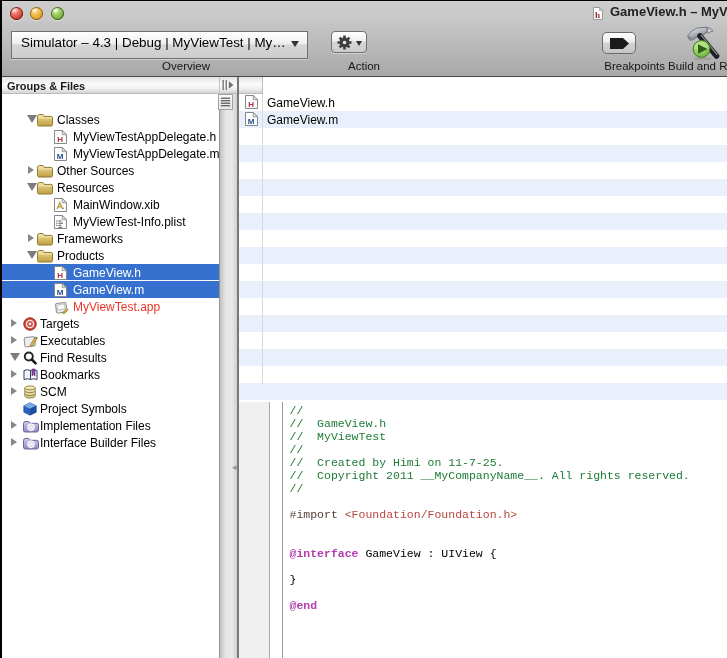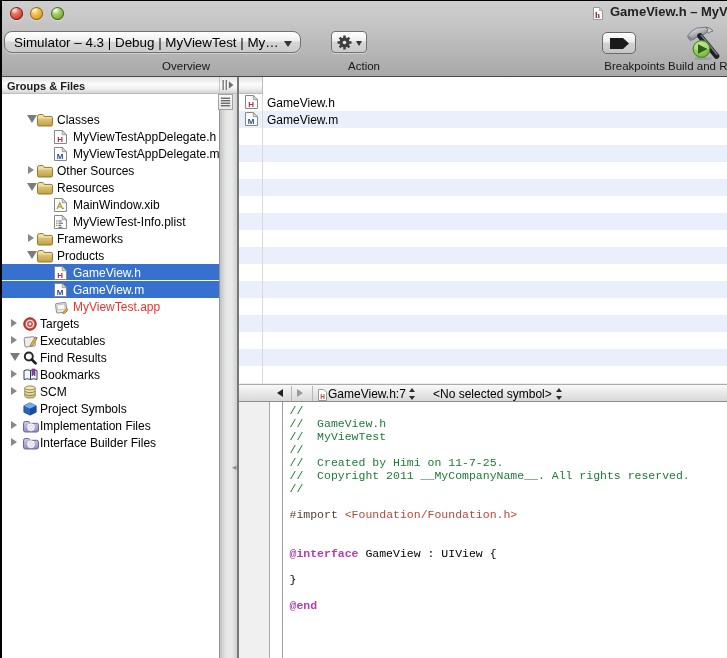--- a/index.html
+++ b/index.html
@@ -18,21 +18,21 @@
 #tl-red    { left:9.5px;  background:radial-gradient(circle at 4.5px 3px, #f9d2cc 0 1.5px, #ee7c70 28%, #d44a3e 62%, #ad2d23 88%, #8c2019); box-shadow:inset 0 0 0 1px rgba(90,10,5,.75), 0 1px 1px rgba(255,255,255,.45); }
 #tl-yellow { left:30px; background:radial-gradient(circle at 4.5px 3px, #fdeec7 0 1.5px, #f5c85c 28%, #e2a832 62%, #c08a1e 88%, #9c6d12); box-shadow:inset 0 0 0 1px rgba(110,75,5,.75), 0 1px 1px rgba(255,255,255,.45); }
 #tl-green  { left:50.5px; background:radial-gradient(circle at 4.5px 3px, #e9f8d5 0 1.5px, #abd573 28%, #83b545 62%, #61922a 88%, #497818); box-shadow:inset 0 0 0 1px rgba(40,75,5,.75), 0 1px 1px rgba(255,255,255,.45); }
 #title { position:absolute; left:610px; top:3px; width:130px; height:17px; font-size:13px; font-weight:bold; color:#222; white-space:nowrap; overflow:hidden; }
 #title-icon { position:absolute; left:593px; top:5px; }
 
 
 #toolbar { position:absolute; left:0; top:22px; width:727px; height:55px;
   background:linear-gradient(#c6c6c6, #b9b9b9 45%, #a8a8a8); border-bottom:1px solid #494949; }
 .tb-label { position:absolute; top:38px; font-size:11.5px; color:#161616; text-align:right; }
-#popup { position:absolute; left:4px; top:9px; width:297px; height:22px; border:1px solid #717171; border-radius:8px;
+#popup { position:absolute; left:11px; top:9px; width:297px; height:28px; border:1px solid #717171; border-radius:0;
   background:linear-gradient(#ffffff, #efefef 45%, #d6d6d6 50%, #cccccc); box-shadow:0 1px 0 rgba(255,255,255,.4); }
 #popup span { position:absolute; left:9px; top:3px; font-size:13.4px; color:#000; }
 #popup .arr { position:absolute; right:8px; top:9px; width:0; height:0; border:4.5px solid transparent; border-top:6px solid #333; }
 #actionbtn { position:absolute; left:331px; top:9px; width:36px; height:22px; border:1px solid #717171; border-radius:4px;
   background:linear-gradient(#ffffff, #efefef 45%, #d6d6d6 50%, #cccccc); box-shadow:0 1px 0 rgba(255,255,255,.4); }
 #actionbtn .arr { position:absolute; right:4px; top:9px; width:0; height:0; border:3.5px solid transparent; border-top:5px solid #333; }
 #bpbtn { position:absolute; left:602px; top:10px; width:34px; height:22px; border:1px solid #6a6a6a; border-radius:5px;
   background:linear-gradient(#fdfdfd, #ededed 45%, #d2d2d2 50%, #c5c5c5); }
 #bpbtn svg { position:absolute; left:7px; top:5px; }
 #buildrun { position:absolute; left:683px; top:3px; }
@@ -473,34 +473,20 @@
             <path d="M8.3 0.5 l4.2 4.2 h-4.2 z" fill="#e2e2e2" stroke="#878787" stroke-width=".8"></path>
             <rect x="2.6" y="6.2" width="7" height="6.6" fill="none" stroke="#26508e" stroke-width=".9" rx="1" display="none"></rect>
             <text x="6.2" y="12" font-size="8" font-weight="bold" fill="#26508e" text-anchor="middle" font-family="Liberation Sans">M</text>
           </svg></span>
         <span class="txt">GameView.m</span>
       </div>
     <div id="stripes"></div>
     <div id="icoldiv"></div>
   </div>
 
-  <div id="crumb">
-    <div class="nav" id="c-back"></div>
-    <div class="nav" id="c-fwd"></div>
-    <div class="cdiv" style="left:52px"></div>
-    <div class="cdiv" style="left:73px"></div>
-    <span class="icon" style="left:79px;top:2px"><svg width="9" height="12" viewBox="0 0 9 12">
-          <path d="M0.5 0.5 h5.2 l2.8 2.8 v8.2 h-8 z" fill="#fff" stroke="#999"></path>
-          <text x="4.5" y="9.5" font-size="6.5" font-weight="bold" fill="#b5404a" text-anchor="middle" font-family="Liberation Sans">H</text>
-        </svg></span>
-    <span class="lbl" style="left:89px">GameView.h:7</span>
-    <div class="stepper" style="left:170px"></div>
-    <span class="lbl" style="left:194px">&lt;No selected symbol&gt;</span>
-    <div class="stepper" style="left:317px"></div>
-  </div>
 
   <div id="editor">
     <div id="gutter"></div>
     <div id="ribbon"></div>
     <div id="code"><span class="cm">//
 //  GameView.h
 //  MyViewTest
 //
 //  Created by Himi on 11-7-25.
 //  Copyright 2011 __MyCompanyName__. All rights reserved.

